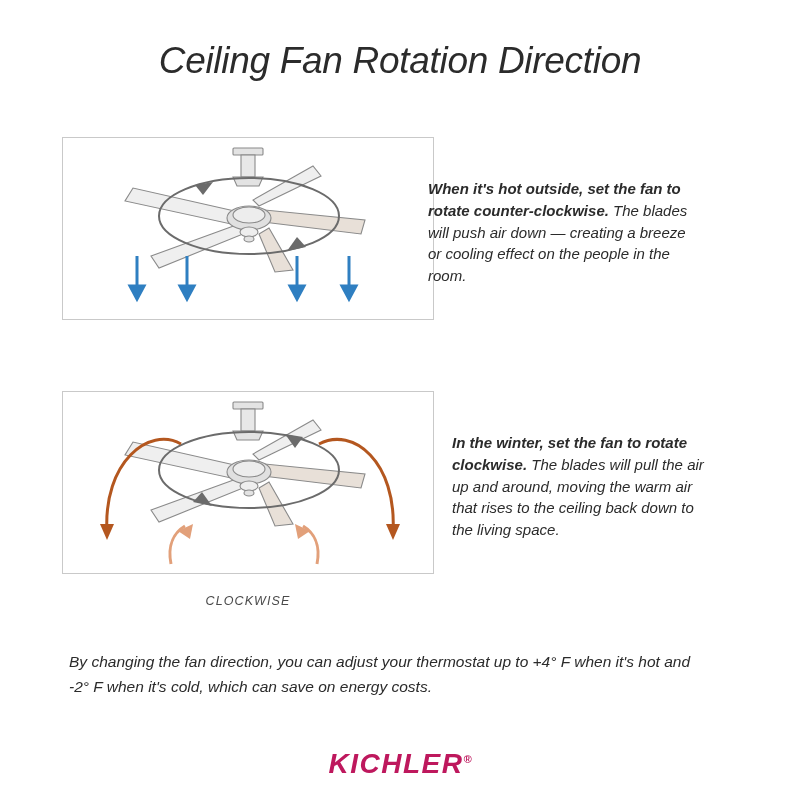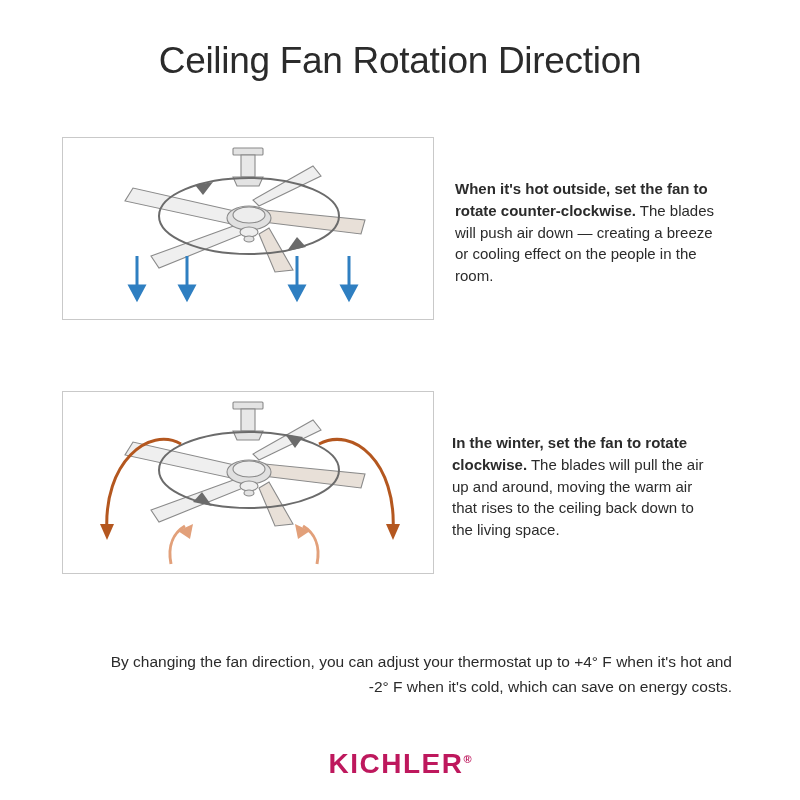--- a/index.html
+++ b/index.html
@@ -12,20 +12,21 @@
     background: #ffffff;
     font-family: "Liberation Sans", sans-serif;
     color: #2b2b2b;
     overflow: hidden;
   }
   .page {
     position: relative;
     width: 800px;
     height: 698px;
     box-sizing: border-box;
+    font-style: italic;
   }
   .title {
     position: absolute;
     top: 40px;
     left: 0;
     width: 800px;
     text-align: center;
     font-size: 37px;
     font-weight: 400;
     letter-spacing: -0.3px;
@@ -63,30 +64,30 @@
   #caption-ccw { top: 336px; }
   #caption-cw  { top: 594px; }
 
   .desc {
     position: absolute;
     width: 260px;
     font-size: 15px;
     line-height: 1.45;
     color: #2b2b2b;
   }
-  #desc-ccw { left: 455px; top: 178px; }
+  #desc-ccw { left: 428px; top: 178px; }
   #desc-cw  { left: 452px; top: 432px; }
   .desc b { font-weight: 700; }
 
   .footnote {
     position: absolute;
-    left: 92px;
+    left: 69px;
     top: 650px;
     width: 640px;
-    text-align: right;
+    text-align: left;
     font-size: 15.5px;
     line-height: 1.6;
     color: #2b2b2b;
   }
 
   .brand {
     position: absolute;
     left: 0;
     top: 748px;
     width: 800px;
@@ -193,20 +194,21 @@
 
       <g fill="none" stroke="#e2a07a" stroke-width="3">
         <path d="M108 172 C104 152, 112 140, 122 134"></path>
         <path d="M254 172 C258 152, 250 140, 240 134"></path>
       </g>
       <polygon points="115,139 130,132 127,147" fill="#e2a07a"></polygon>
       <polygon points="247,139 232,132 235,147" fill="#e2a07a"></polygon>
     </svg>
   </div>
 
+  <div class="caption" id="caption-cw">CLOCKWISE</div>
 
   <div class="desc" id="desc-cw">
     <b>In the winter, set the fan to rotate clockwise.</b><span> The blades will pull the air up and around, moving the warm air that rises to the ceiling back down to the living space.</span>
   </div>
 
   <div class="footnote">By changing the fan direction, you can adjust your thermostat up to +4° F when it's hot and -2° F when it's cold, which can save on energy costs.</div>
 
   <div class="brand">
     <span>KICHLER</span><span class="reg">®</span>
   </div>

